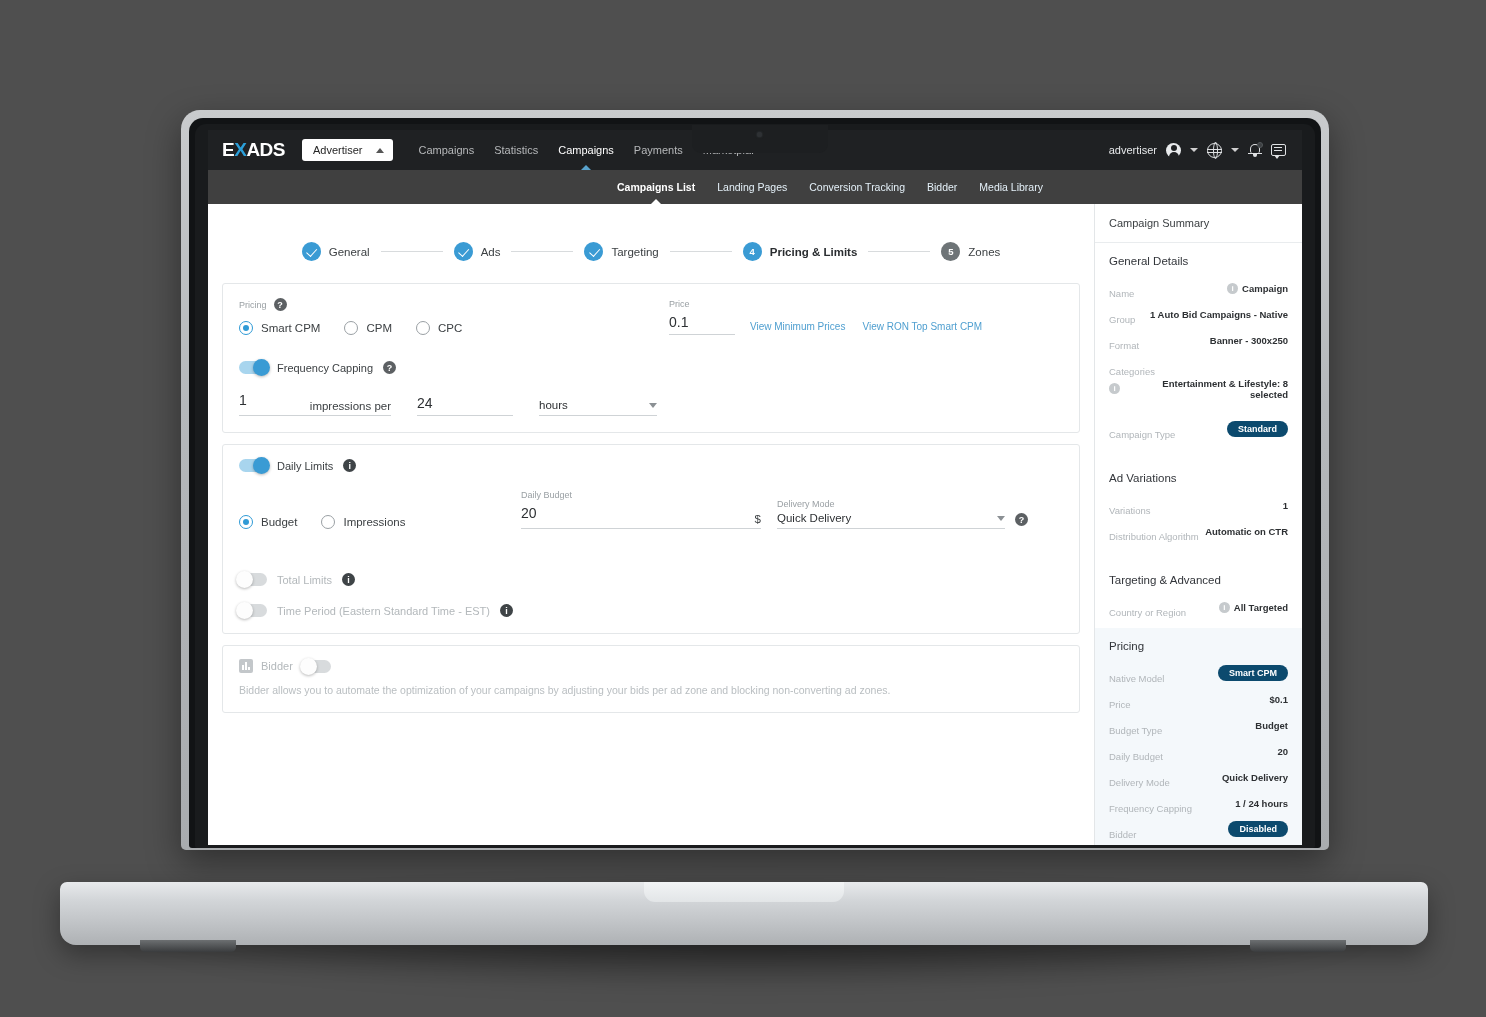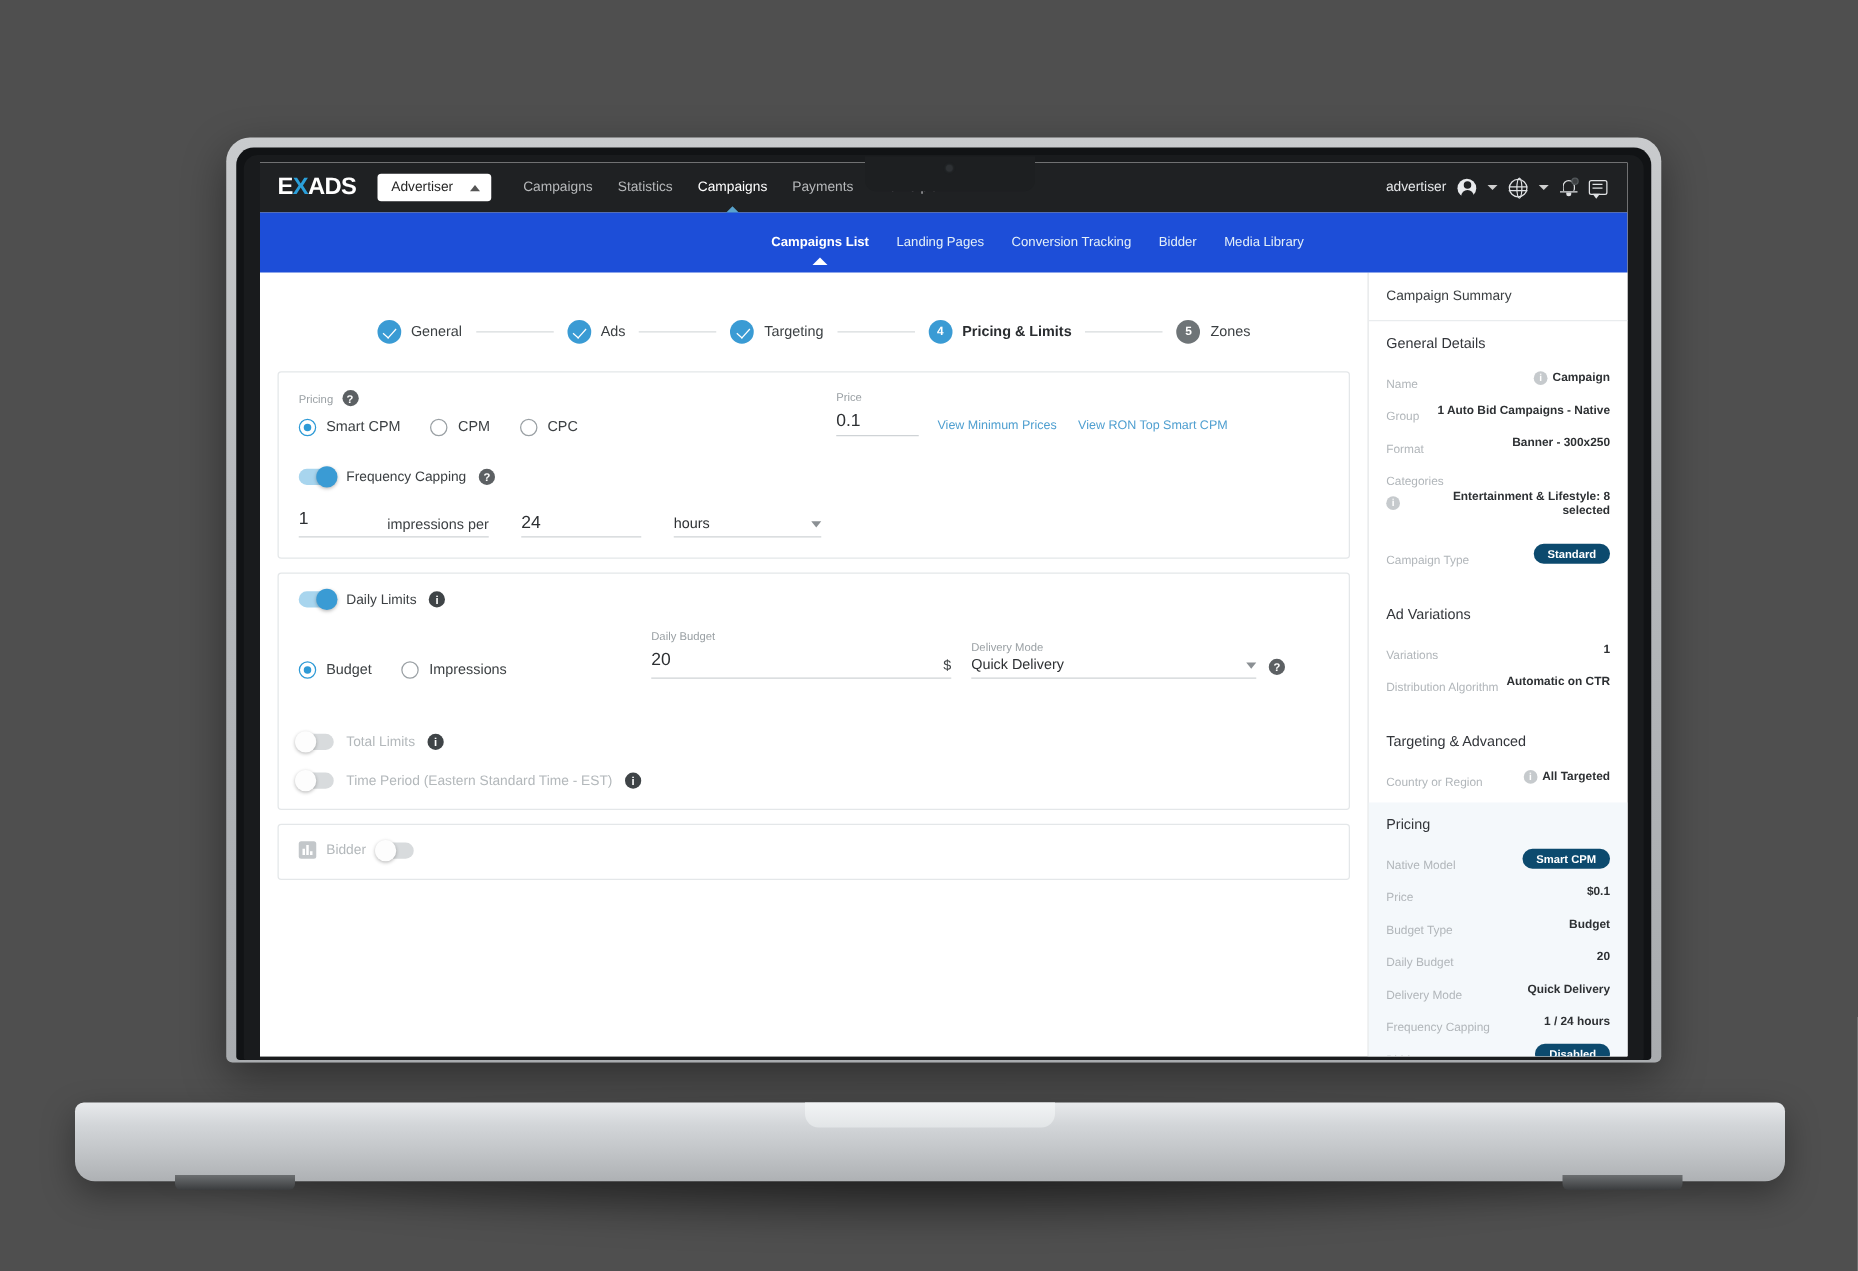--- a/index.html
+++ b/index.html
@@ -153,21 +153,21 @@
   .ic-bell .bd { position:absolute; left:2px; top:1px; width:10px; height:9px; border:1.4px solid #dfe1e3; border-radius: 5px 5px 2px 2px; border-bottom:none;}
   .ic-bell .br { position:absolute; left:0px; top:10px; width:14px; height:1.4px; background:#dfe1e3;}
   .ic-bell .bc { position:absolute; left:5px; top:11.6px; width:4px; height:2.6px; background:#dfe1e3; border-radius:0 0 3px 3px;}
   .ic-bell .bdot { position:absolute; right:-1px; top:-1px; width:6px; height:6px; border-radius:50%; background:#3d4042; border:1px solid #53585b;}
   .ic-chat { width: 15px; height: 12px; border: 1.4px solid #e0e2e4; border-radius: 2px; position: relative; }
   .ic-chat::before { content:""; position:absolute; left:2px; top:2px; width:8px; height:1.3px; background:#e0e2e4; box-shadow: 0 3px 0 #e0e2e4;}
   .ic-chat::after { content:""; position:absolute; left:2px; bottom:-4.3px; width:0;height:0;border-left:3px solid transparent;border-right:3px solid transparent;border-top:4px solid #e0e2e4;}
 
   
   .subnav {
-    height: 48px; background: #1d4ed8;
+    height: 34px; background: #404040;
     display: flex; align-items: center; justify-content: center;
     gap: 22px; position: relative;
   }
   .subnav a {
     color: #e4f0f8; font-size: 10.5px; text-decoration: none; cursor: pointer;
     position: relative; line-height: 34px;
   }
   .subnav a.active { color: #ffffff; font-weight: bold; }
   .subnav a.active::after {
     content:""; position:absolute; left:50%; bottom:-1px; transform: translateX(-50%);
@@ -554,20 +554,21 @@
             <span class="bidder-ic">
                 <i style="height:5px"></i>
                 <i style="height:8px"></i>
                 <i style="height:3px"></i>
               </span>
             <span class="toggle-label muted" style="margin-left:-2px;">Bidder</span>
             <span class="toggle off">
                 <span class="knob"></span>
               </span>
           </div>
+          <div class="bidder-desc">Bidder allows you to automate the optimization of your campaigns by adjusting your bids per ad zone and blocking non-converting ad zones.</div>
         </div>
 
       </div>
 
       <div class="side-col">
 
         <div class="side-head">Campaign Summary</div>
 
         <div class="side-sec">
           <div class="side-title">General Details</div>

